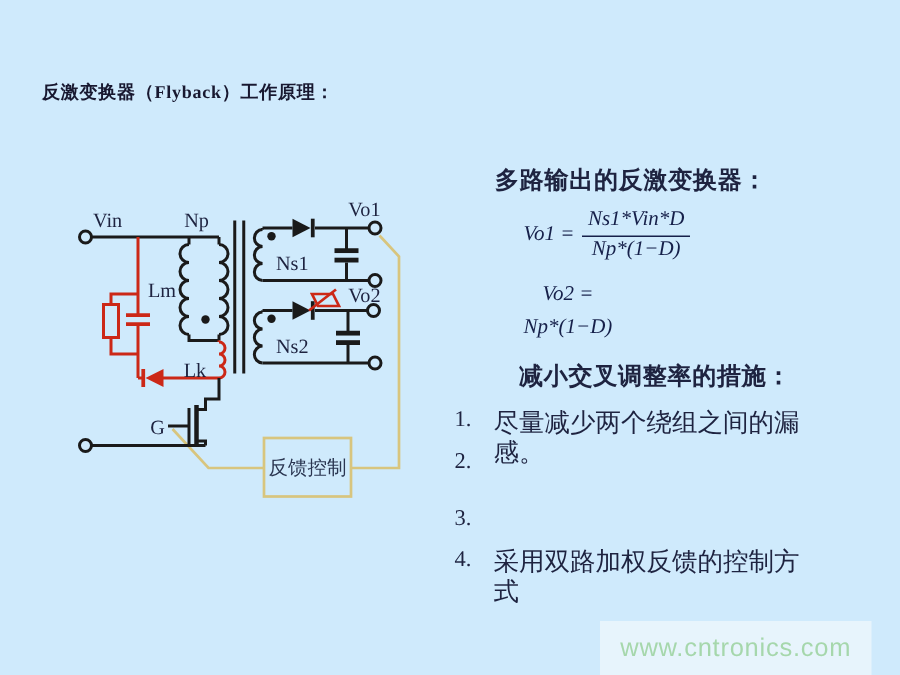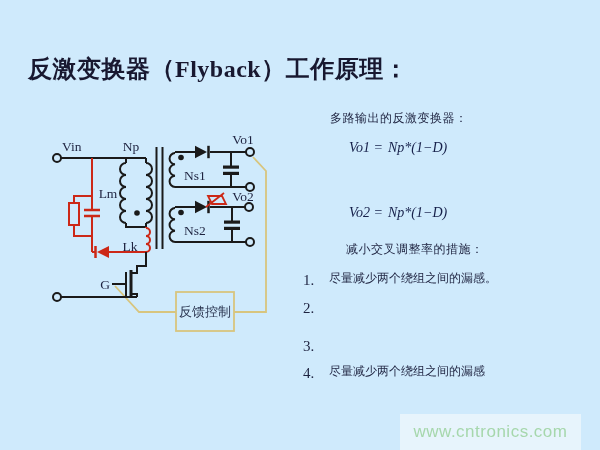--- a/index.html
+++ b/index.html
@@ -9,41 +9,41 @@
   }
   html,body{margin:0;padding:0;}
   body{
     width:600px;height:450px;position:relative;overflow:hidden;
     background:var(--background);
     font-family:"Liberation Sans",sans-serif;
   }
   .title{
     position:absolute;left:28px;top:53px;
     font-family:"Liberation Serif",serif;font-weight:bold;
-    font-size:24px;color:var(--title);letter-spacing:0.5px;white-space:nowrap;
+    font-size:12px;color:var(--title);letter-spacing:0.5px;white-space:nowrap;
   }
   .rp-heading{
-    position:absolute;font-weight:normal;font-size:12px;color:var(--text);
+    position:absolute;font-weight:bold;font-size:16px;color:var(--text);
     white-space:nowrap;letter-spacing:0.5px;
   }
   #heading-multi{left:330px;top:110px;}
   #heading-measures{left:330px;top:241px;margin-left:16px;}
   .formula{
     position:absolute;display:flex;align-items:center;gap:5px;
     font-family:"Liberation Serif",serif;font-style:italic;
     font-size:14px;color:var(--formula);
   }
   #formula1{left:349px;top:139px;}
-  #formula2{left:349px;top:204px;}
+  #formula2{left:349px;top:189px;flex-direction:column;}
   .frac{display:inline-flex;flex-direction:column;align-items:center;line-height:1.18;}
   .frac .num{padding:0 4px 1px;border-bottom:1.3px solid var(--formula);}
   .frac .den{padding-top:1px;}
   .measure{position:absolute;left:303px;display:flex;color:var(--text);}
   .m-num{width:26px;font-size:15px;font-family:"Liberation Serif",serif;flex:none;}
-  .m-text{width:212px;font-size:12px;line-height:1.15;}
+  .m-text{width:212px;font-size:17px;line-height:1.15;}
   #measure1{top:272px;}
   #measure2{top:300px;}
   #measure3{top:338px;}
   #measure4{top:365px;}
   .watermark{
     position:absolute;left:400px;top:414px;width:181px;height:36px;
     background:var(--watermark_bg);display:flex;align-items:center;justify-content:center;
     font-size:17px;color:var(--watermark_text);letter-spacing:0.5px;
   }
   svg{position:absolute;left:0;top:0;}
@@ -174,20 +174,21 @@
   <text class="lbl" x="184" y="235">Ns2</text>
   <text class="lbl" x="243" y="144" text-anchor="middle">Vo1</text>
   <text class="lbl" x="243" y="201" text-anchor="middle">Vo2</text>
 </svg>
 
 <div id="heading-multi" class="rp-heading">多路输出的反激变换器：</div>
 
 <div id="formula1" class="formula">
   <span>Vo1 =</span>
   <span class="frac">
+    <span class="num">Ns1*Vin*D</span>
     <span class="den">Np*(1−D)</span>
   </span>
 </div>
 
 <div id="formula2" class="formula">
   <span>Vo2 =</span>
   <span class="frac">
     <span class="den">Np*(1−D)</span>
   </span>
 </div>
@@ -199,18 +200,18 @@
   <span class="m-text">尽量减少两个绕组之间的漏感。</span>
 </div>
 <div id="measure2" class="measure">
   <span class="m-num">2.</span>
 </div>
 <div id="measure3" class="measure">
   <span class="m-num">3.</span>
 </div>
 <div id="measure4" class="measure">
   <span class="m-num">4.</span>
-  <span class="m-text">尽量减少两个绕组之间的漏感</span>
+  <span class="m-text">采用双路加权反馈的控制方式</span>
 </div>
 
 <div class="watermark">
   <span>www.cntronics.com</span>
 </div>
 
 </body></html>

